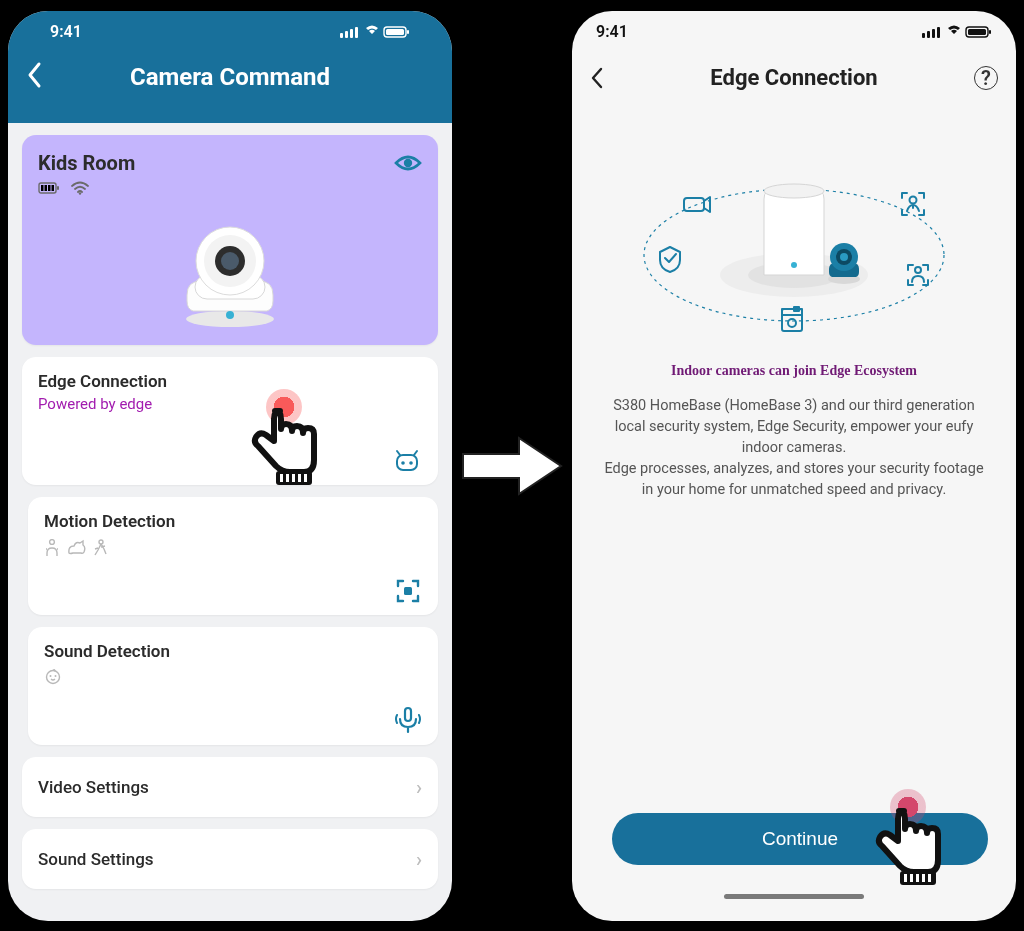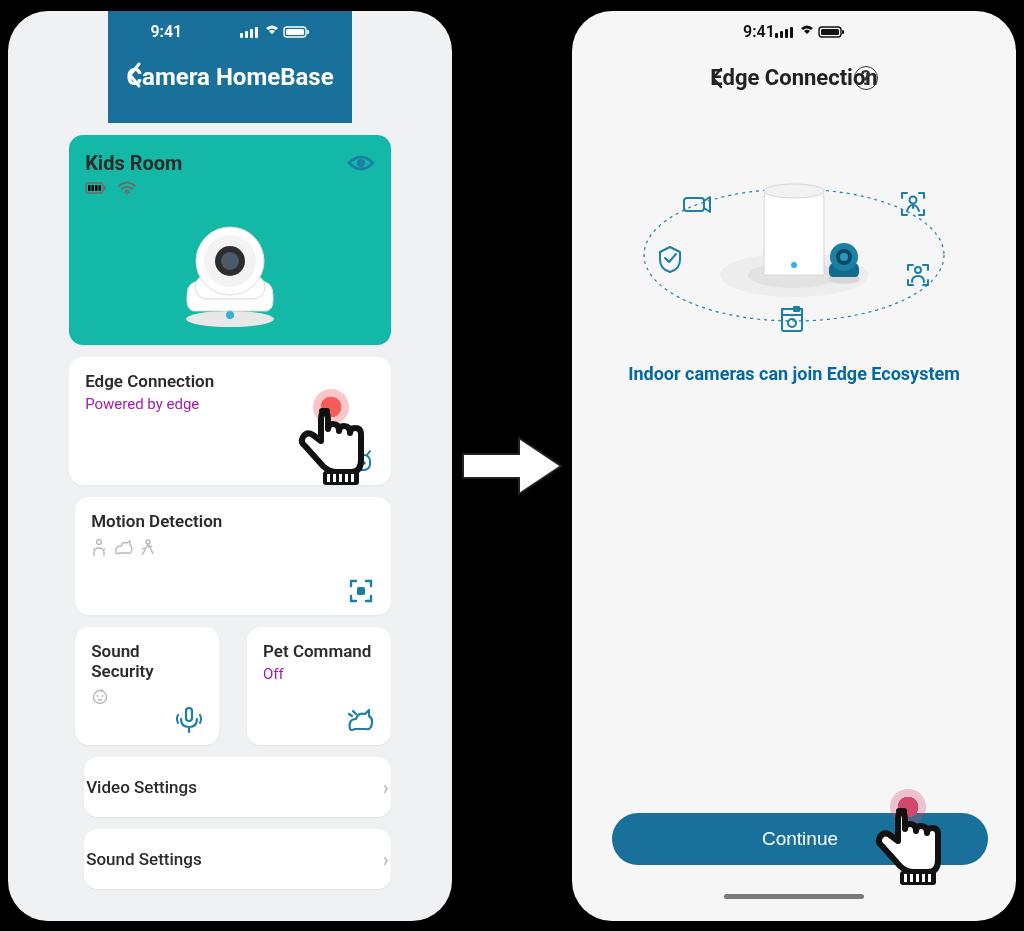--- a/index.html
+++ b/index.html
@@ -15,21 +15,20 @@
     position: relative;
   }
   .phone {
     width: 488px;
     height: 910px;
     border-radius: 40px;
     overflow: hidden;
     position: relative;
     display: flex;
     flex-direction: column;
-    align-items: center;
   }
   
   .phone-left { background:#f0f1f3; }
   .status-bar {
     height: 42px;
     display: flex; align-items: center; justify-content: space-between;
     padding: 0 24px;
     font-weight: 600;
     font-size: 16px;
   }
@@ -43,21 +42,21 @@
     display:flex; align-items:center; justify-content:center; position:relative;
     height:48px;
   }
   .header-row .back {
     position:absolute; left:0; top:8px;
     font-size:28px;
   }
   .header-title { font-size:24px; font-weight:700; }
   .content { flex:1; padding: 12px 14px 0; overflow:hidden; }
   .card {
-    background:#14b8a6; border-radius:14px; padding:16px;
+    background:#c4b5fd; border-radius:14px; padding:16px;
     box-shadow:0 1px 2px rgba(0,0,0,.05);
   }
   .device-card { padding-bottom:8px; }
   .device-head { display:flex; justify-content:space-between; align-items:center; }
   .device-name { font-size:20px; font-weight:700; color:#2c2c2c; }
   .device-icons { margin-top:6px; color:#6b6b6b; display:flex; gap:10px; align-items:center; }
   .camera-illust { display:flex; justify-content:center; padding:8px 0 4px; }
 
   .tile-row { display:flex; gap:28px; margin-top:12px;padding-left:6px; }
   .tile {
@@ -66,25 +65,24 @@
     display:flex; flex-direction:column; justify-content:space-between;
     box-shadow:0 1px 2px rgba(0,0,0,.05);
   }
   .tile.full { max-width:none; }
   .tile-title { font-size:17px; font-weight:600; color:#2b2b2b; }
   .tile-sub { font-size:15px; color:#a21caf; margin-top:4px; }
   .tile-foot { display:flex; justify-content:flex-end; }
   .tile-foot-left { display:flex; gap:6px; color:#b8b8b8; }
 
   .list-row {
-    background:#fff; border-radius:14px; padding:18px 2px;
+    background:#fff; border-radius:14px; padding:18px 16px;
     margin-top:12px; display:flex; justify-content:space-between; align-items:center;
     font-size:17px; color:#2b2b2b; font-weight:500;
     box-shadow:0 1px 2px rgba(0,0,0,.05);
-    margin-left:15px;
   }
   .chev { color:#bdbdbd; font-size:20px; }
 
   
   .tap {
     position:absolute; pointer-events:none;
   }
   .tap .dot {
     width:36px; height:36px; border-radius:50%;
     background: radial-gradient(circle, #f95a5a 0 40%, rgba(249,90,90,.35) 41% 100%);
@@ -105,22 +103,23 @@
   }
   .phone-right .topbar .back { position:absolute; left:18px; font-size:24px; color:#222; }
   .phone-right .topbar .help { position:absolute; right:18px; font-size:20px; color:#333;
     width:24px; height:24px; border:1.5px solid #333; border-radius:50%;
     display:flex; align-items:center; justify-content:center; font-weight:600;}
   .phone-right .title2 { font-size:22px; font-weight:700; color:#222; }
 
   .illust2 { display:flex; justify-content:center; padding:22px 0 10px; }
 
   .headline {
-    text-align:center; font-weight:700; font-size:18px; color:#0369a1;
+    text-align:center; font-weight:700; font-size:14px; color:#701a75;
     padding: 18px 40px 0;
+    font-family: Liberation Serif, serif;
   }
   .bodytext {
     text-align:center; font-size:14.5px; color:#555;
     padding: 16px 28px 0; line-height:1.45;
   }
 
   .continue-btn {
     position:absolute; left:40px; right:28px; bottom:56px;
     background:#18709b; color:#fff; border:none; border-radius:30px;
     height:52px; font-size:19px; font-weight:500;
@@ -155,21 +154,21 @@
           </g>
         </svg>
       </span>
     </div>
     <div class="header-row">
       <span class="back">
         <svg width="16" height="28" viewBox="0 0 16 28">
             <path d="M13 3 L4 14 L13 25" stroke="#fff" stroke-width="3" fill="none" stroke-linecap="round" stroke-linejoin="round"></path>
           </svg>
       </span>
-      <span class="header-title">Camera HomeBase</span>
+      <span class="header-title">Camera Command</span>
     </div>
   </div>
 
   <div class="content">
     <div class="card device-card">
       <div class="device-head">
         <span class="device-name">Kids Room</span>
         <span class="teal">
           <svg width="28" height="20" viewBox="0 0 28 20">
               <path d="M2 10 Q14 -2 26 10 Q14 22 2 10 Z" fill="none" stroke="#1b7fa6" stroke-width="2.6"></path>
@@ -272,50 +271,37 @@
                 <rect x="10" y="10" width="8" height="8" rx="1.5" fill="#1b7fa6"></rect>
               </svg>
           </span>
         </div>
       </div>
     </div>
 
     <div class="tile-row">
       <div class="tile">
         <div>
-          <div class="tile-title">Sound Security</div>
+          <div class="tile-title">Sound Detection</div>
           <div style="margin-top:6px;">
             <span><svg width="18" height="18" viewBox="0 0 18 18">
                   <circle cx="9" cy="10" r="6.5" fill="none" stroke="#b8b8b8" stroke-width="1.4"></circle>
                   <circle cx="6.5" cy="9" r="1" fill="#b8b8b8"></circle>
                   <circle cx="11.5" cy="9" r="1" fill="#b8b8b8"></circle>
                   <path d="M7 12 q2 2 4 0" stroke="#b8b8b8" stroke-width="1.2" fill="none"></path>
                   <path d="M9 3.5 q2 -2 2 1" stroke="#b8b8b8" stroke-width="1.3" fill="none"></path>
                 </svg></span>
           </div>
         </div>
         <div class="tile-foot">
           <span class="teal">
             <svg width="28" height="30" viewBox="0 0 28 30">
                 <rect x="11" y="3" width="6" height="13" rx="3" fill="none" stroke="#1b7fa6" stroke-width="2.2"></rect>
                 <path d="M6 14 q0 8 8 8 q8 0 8 -8 M14 22 v5" stroke="#1b7fa6" stroke-width="2.2" fill="none" stroke-linecap="round"></path>
                 <path d="M3 10 q-2 4 0 8 M25 10 q2 4 0 8" stroke="#1b7fa6" stroke-width="2" fill="none" stroke-linecap="round"></path>
-              </svg>
-          </span>
-        </div>
-      </div>
-      <div class="tile">
-        <div>
-          <div class="tile-title">Pet Command</div>
-          <div class="tile-sub">Off</div>
-        </div>
-        <div class="tile-foot">
-          <span class="teal">
-            <svg width="30" height="28" viewBox="0 0 30 28">
-                <path d="M5 22 q-2 -10 6 -10 q2 -7 9 -5 l4 -4 v6 q5 3 2 11 q-2 3 -5 2 h-11 q-4 2 -5 0z M8 4 l3 3 M4 7 l3 2" fill="none" stroke="#1b7fa6" stroke-width="2.2" stroke-linejoin="round" stroke-linecap="round"></path>
               </svg>
           </span>
         </div>
       </div>
     </div>
 
     <div class="list-row">
       <span>Video Settings</span>
       <span class="chev">›</span>
     </div>
@@ -403,20 +389,22 @@
         <g transform="translate(276,66)">
             <path d="M2 7 v-5 h5 M24 7 v-5 h-5 M2 19 v5 h5 M24 19 v5 h-5"></path>
             <circle cx="13" cy="9" r="3.5"></circle>
             <path d="M7 20 q2 -6 6 -6 q4 0 6 6 M13 14 v3"></path>
           </g>
       </g>
     </svg>
   </div>
 
   <div class="headline">Indoor cameras can join Edge Ecosystem</div>
+  <div class="bodytext" style="white-space:pre-line;">S380 HomeBase (HomeBase 3) and our third generation local security system, Edge Security, empower your eufy indoor cameras.
+Edge processes, analyzes, and stores your security footage in your home for unmatched speed and privacy.</div>
 
   <button class="continue-btn">
     <span>Continue</span>
   </button>
 
   <div class="tap" style="right:60px; bottom:28px;">
     <div class="dot" style="background:radial-gradient(circle,#d4476c 0 40%, rgba(212,71,108,.3) 41% 100%); left:14px; top:-4px;"></div>
     <svg width="80" height="100" viewBox="0 0 80 100" style="position:relative; left:-2px; top:6px;">
       <path d="M30 12 q-6 0 -6 8 v22 l-8 -6 q-6 -4 -10 2 q-3 5 2 9 l18 20 q6 6 14 6 h14 q10 0 10 -12 v-26 q0 -6 -6 -6 q-5 0 -5 5 q0 -7 -6 -7 q-5 0 -5 5 q0 -7 -6 -7 q-5 0 -5 5 v-10 q0 -8 -6 -8 z" fill="#fff" stroke="#111" stroke-width="6" stroke-linejoin="round"></path>
       <rect x="26" y="72" width="36" height="14" rx="3" fill="#111"></rect>

